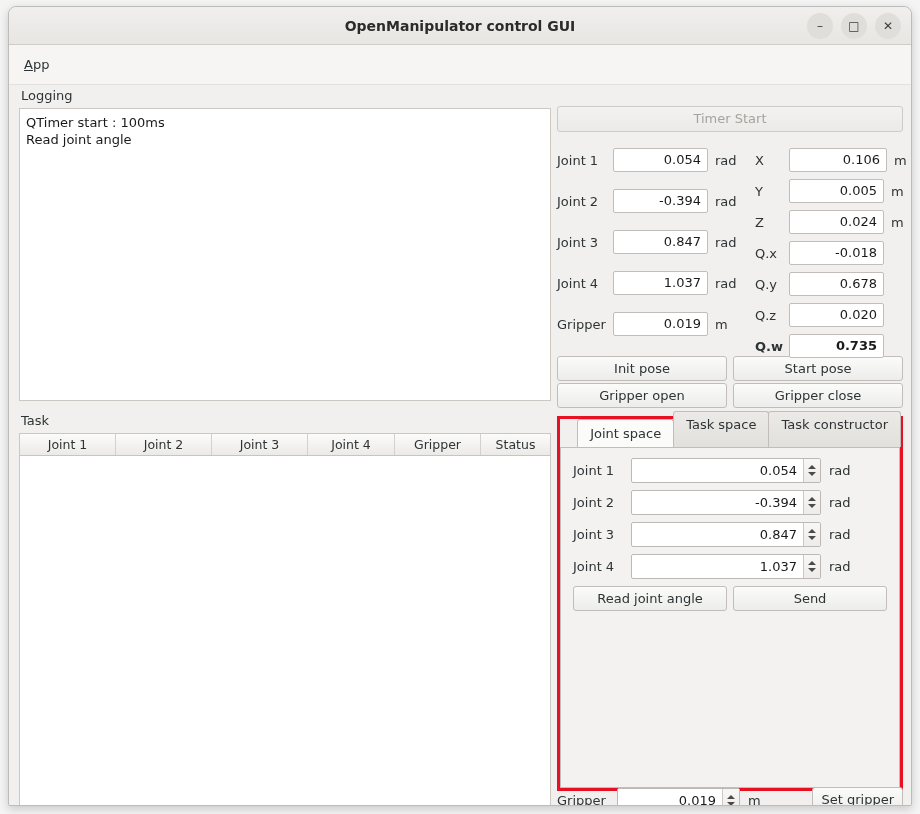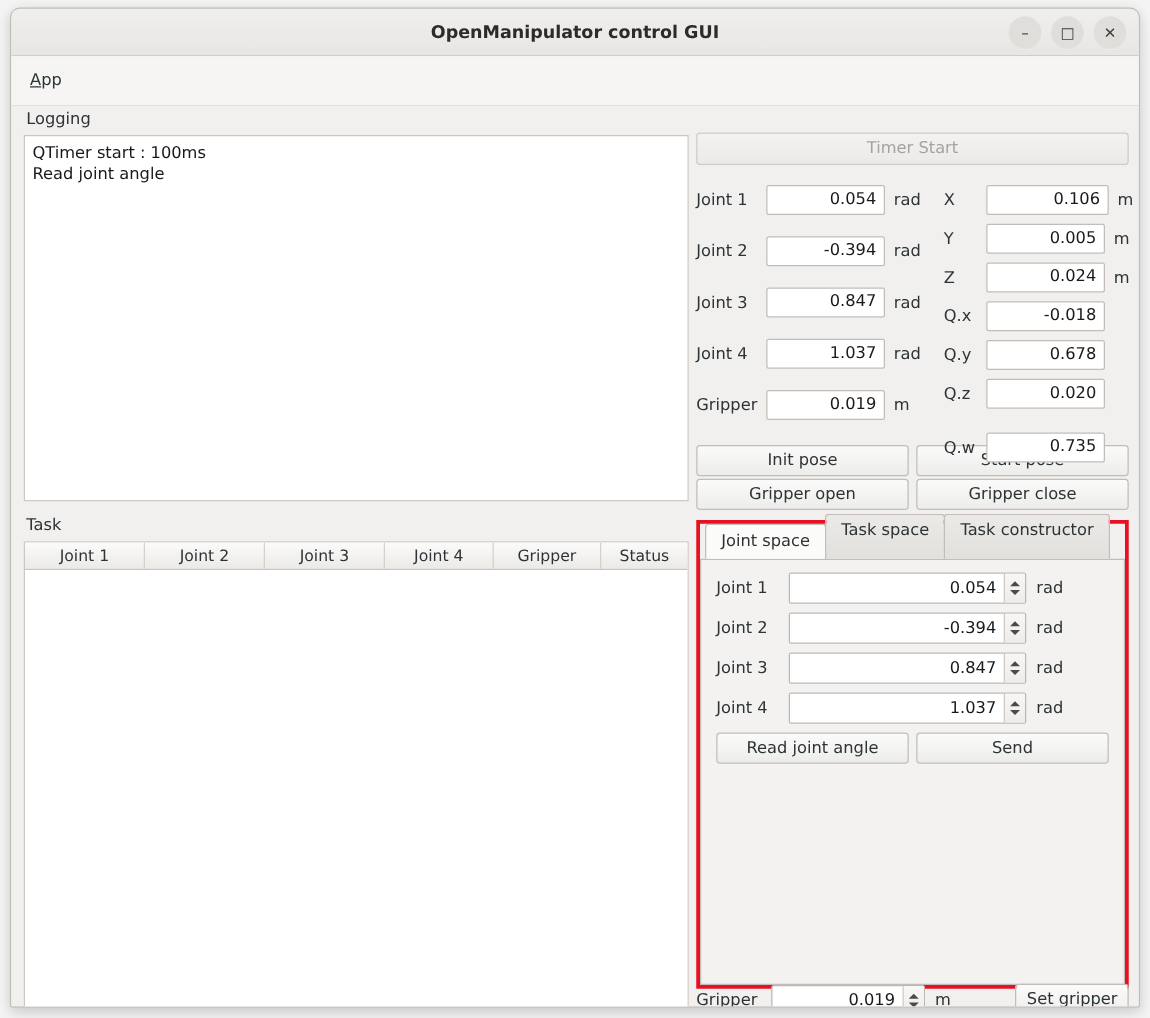--- a/index.html
+++ b/index.html
@@ -206,23 +206,24 @@
     position: relative;
     margin-top: 8px;
     height: 375px;
     border: 3px solid #e81123;
     background: #f1f0ee;
   }
   .tabbar {
     display: flex;
     align-items: flex-end;
     height: 28px;
-    padding-left: 4px;
+    padding-left: 15px;
     position: relative;
     z-index: 2;
+    justify-content: flex-end;
   }
   .tab {
     height: 36px;
     line-height: 25px;
     padding: 0 12px;
     font-size: 13px;
     background: linear-gradient(to bottom,#eceae7 0%,#e2e0dc 100%);
     border: 1px solid #c2bdb8;
     border-bottom: none;
     border-radius: 3px 3px 0 0;
@@ -429,21 +430,21 @@
         <div class="ro-row" style="left:198px; top:130px;">
           <span class="ro-label" style="width:34px">Q.y</span>
           <span class="ro-field" style="width:95px">0.678</span>
           <span class="ro-unit"></span>
         </div>
         <div class="ro-row" style="left:198px; top:161px;">
           <span class="ro-label" style="width:34px">Q.z</span>
           <span class="ro-field" style="width:95px">0.020</span>
           <span class="ro-unit"></span>
         </div>
-        <div class="ro-row" style="left:198px; top:204px;">
+        <div class="ro-row" style="left:198px; top:192px;font-weight:bold;">
           <span class="ro-label" style="width:34px">Q.w</span>
           <span class="ro-field" style="width:95px">0.735</span>
           <span class="ro-unit"></span>
         </div>
       </div>
 
       <div class="btn-grid">
         <div class="btn">Init pose</div>
         <div class="btn">Start pose</div>
       </div>

